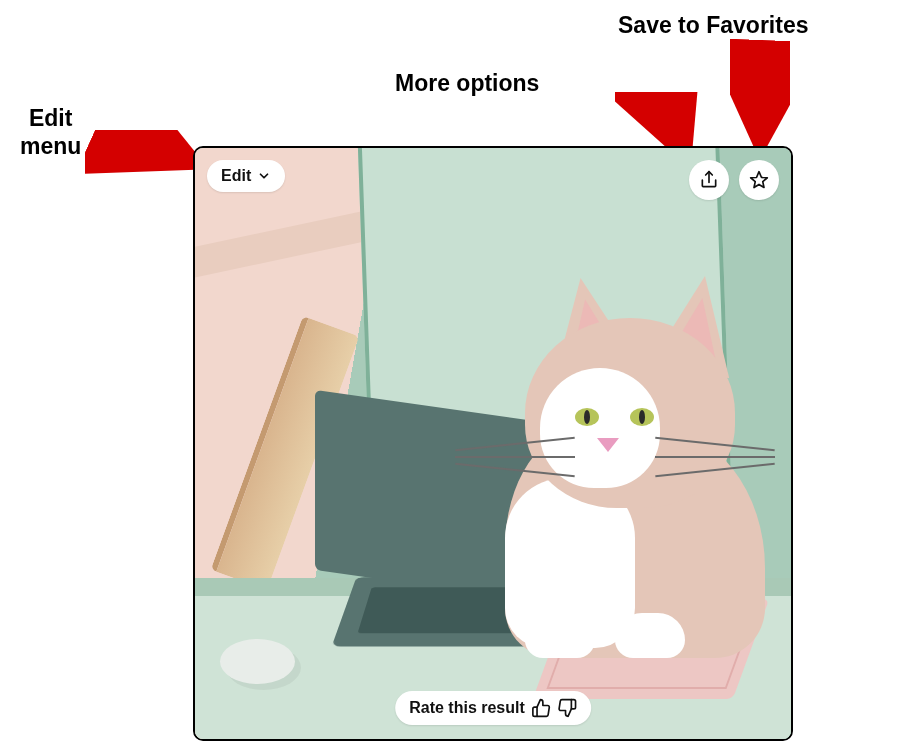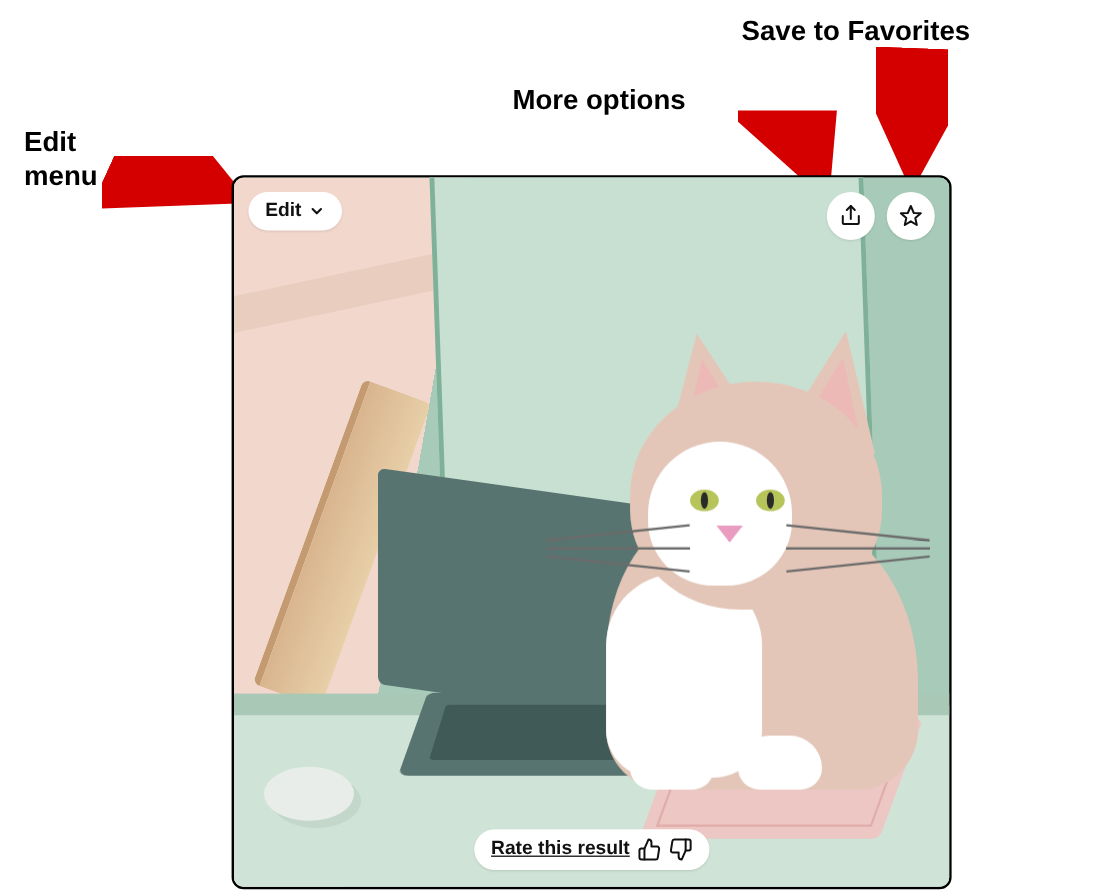--- a/index.html
+++ b/index.html
@@ -9,24 +9,24 @@
       height: 745px;
       background: #fff;
       position: relative;
     }
     .annotation {
       position: absolute;
       font-weight: 700;
       font-size: 23px;
       color: #000;
       line-height: 1.2;
-      text-align: left;
+      text-align: center;
     }
     .annotation.edit-label { left: 20px; top: 105px; }
-    .annotation.more-label { left: 427px; top: 70px; }
+    .annotation.more-label { left: 395px; top: 70px; }
     .annotation.save-label { left: 618px; top: 12px; }
 
     .arrow {
       position: absolute;
       pointer-events: none;
     }
 
     .image-card {
       position: absolute;
       left: 193px;
@@ -185,21 +185,21 @@
       border:none;
     }
     .top-left {
       position:absolute; left:12px; top:12px;
     }
     .top-right {
       position:absolute; right:12px; top:12px; display:flex; gap:10px;
     }
     .bottom-center {
       position:absolute; left:50%; bottom:14px; transform:translateX(-50%);
-      display:flex; gap:12px;text-decoration:underline;
+      display:flex; gap:12px;
     }
     svg { display:block; }
   </style>
 </head>
 <body>
 
 <div class="annotation edit-label"><span style="white-space:pre-line">Edit
 menu</span></div>
 <div class="annotation more-label"><span>More options</span></div>
 <div class="annotation save-label"><span>Save to Favorites</span></div>

